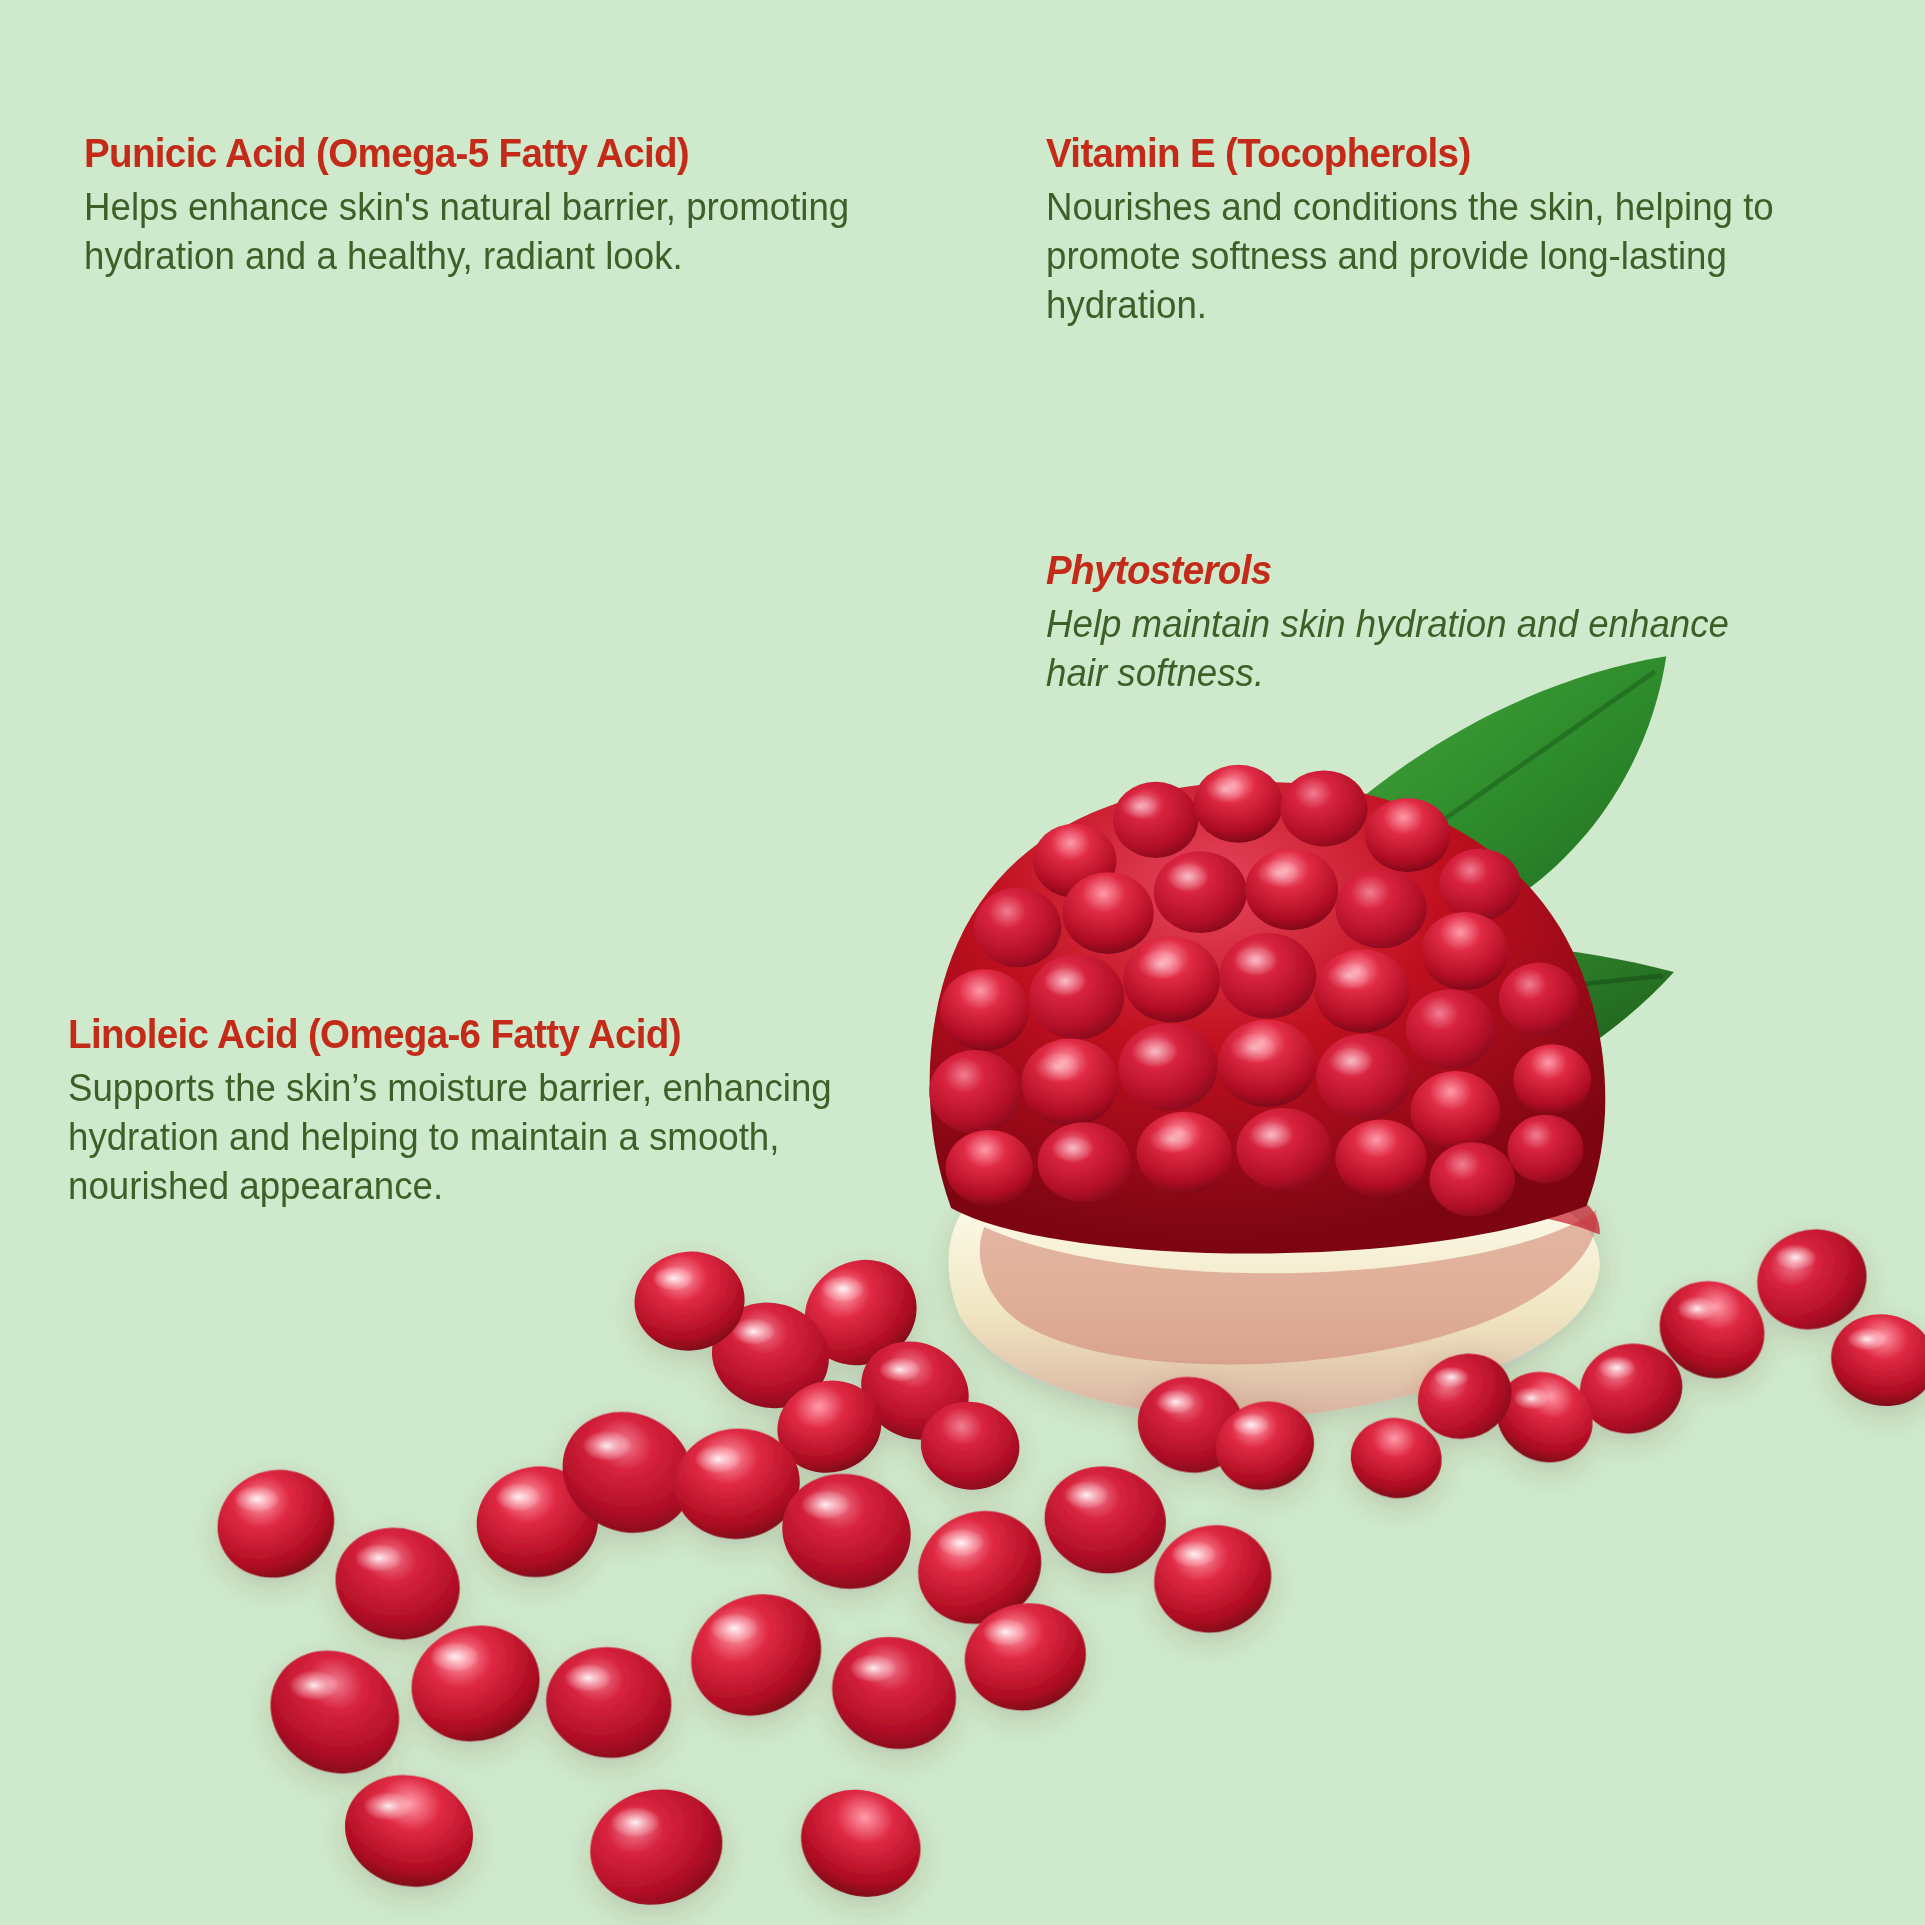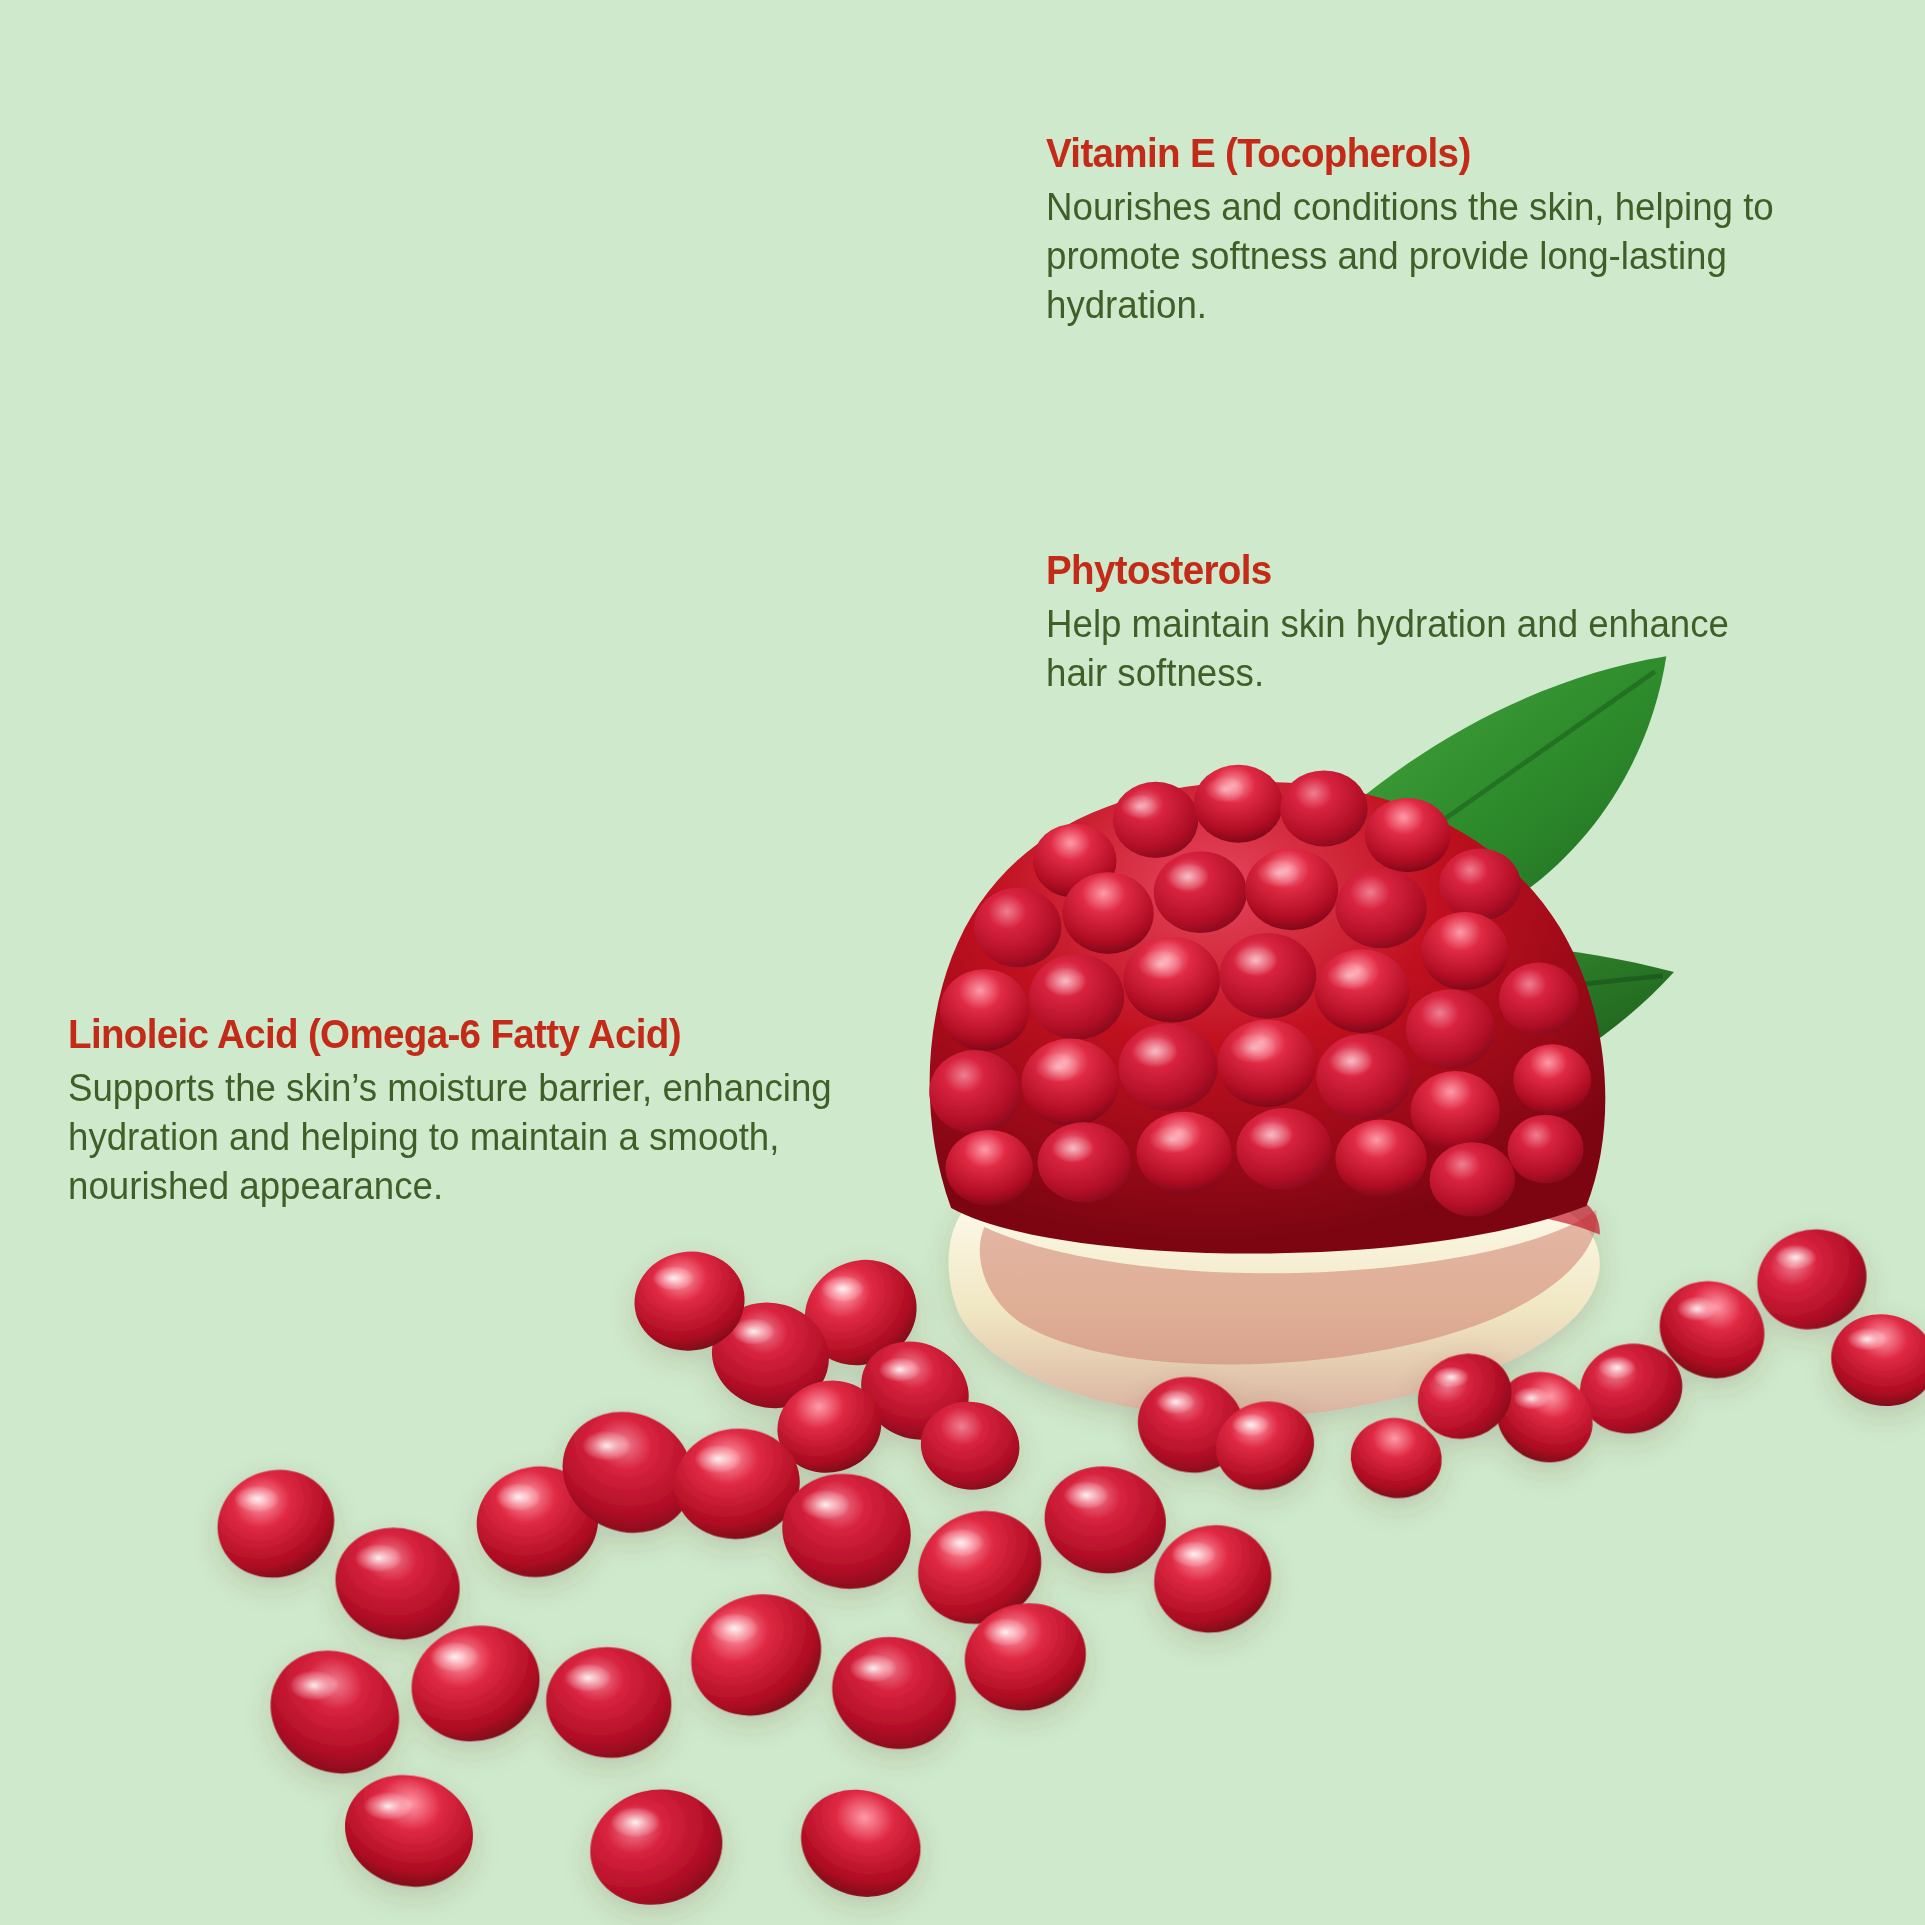--- a/index.html
+++ b/index.html
@@ -47,21 +47,21 @@
     line-height: 1.30;
     margin: 0;
     transform: scaleX(0.965);
     transform-origin: left top;
   }
 
   
   #block-punicic    { left: 84px;  top: 131px;  width: 837px; }
   #block-vitamin-e  { left: 1046px; top: 131px; width: 761px; }
   #block-oleic      { left: 84px;  top: 548px;  width: 837px; }
-  #block-phyto      { left: 1046px; top: 548px; width: 761px; }
+  #block-phyto      { left: 1046px; top: 548px; width: 761px; font-style: italic; }
   #block-linoleic   { left: 68px;  top: 1012px; width: 856px; }
 
   
   #produce-art {
     position: absolute;
     left: 0;
     top: 0;
     width: 1926px;
     height: 1926px;
     z-index: 1;
@@ -277,20 +277,24 @@
 
         <ellipse cx="430" cy="1925" rx="68" ry="58" fill="url(#arilG2)" transform="rotate(16 430 1925)"></ellipse>
         <ellipse cx="408" cy="1899" rx="26" ry="15" fill="url(#glossG)"></ellipse>
         <ellipse cx="690" cy="1942" rx="70" ry="60" fill="url(#arilG)" transform="rotate(-14 690 1942)"></ellipse>
         <ellipse cx="668" cy="1916" rx="26" ry="16" fill="url(#glossG)"></ellipse>
         <ellipse cx="905" cy="1938" rx="64" ry="55" fill="url(#arilG2)" transform="rotate(22 905 1938)"></ellipse>
       </g>
     </g>
   </svg>
 
+  <div class="benefit-block" id="block-punicic">
+    <h2 class="benefit-title">Punicic Acid (Omega-5 Fatty Acid)</h2>
+    <p class="benefit-body">Helps enhance skin's natural barrier, promoting hydration and a healthy, radiant look.</p>
+  </div>
 
   <div class="benefit-block" id="block-vitamin-e">
     <h2 class="benefit-title">Vitamin E (Tocopherols)</h2>
     <p class="benefit-body">Nourishes and conditions the skin, helping to promote softness and provide long-lasting hydration.</p>
   </div>
 
 
   <div class="benefit-block" id="block-phyto">
     <h2 class="benefit-title">Phytosterols</h2>
     <p class="benefit-body">Help maintain skin hydration and enhance hair softness.</p>

